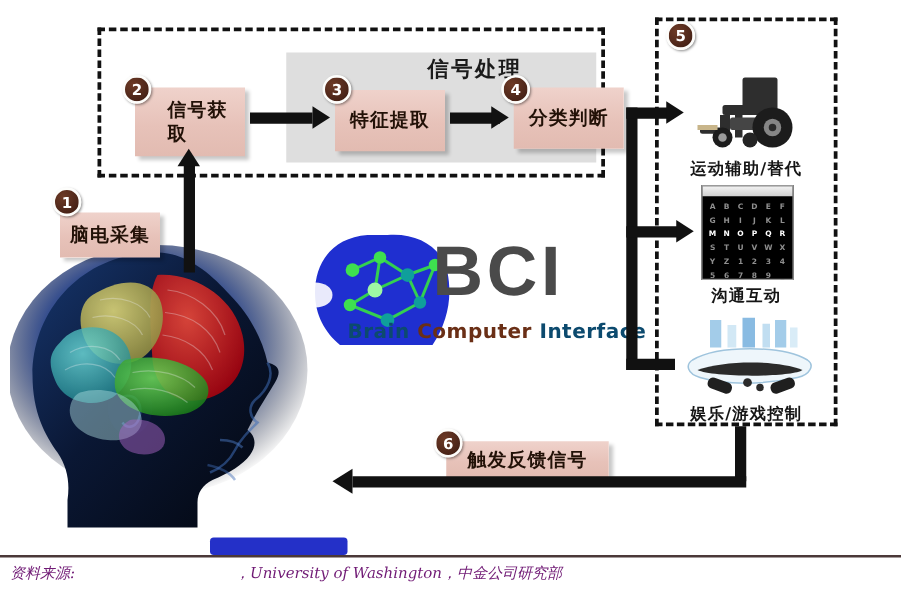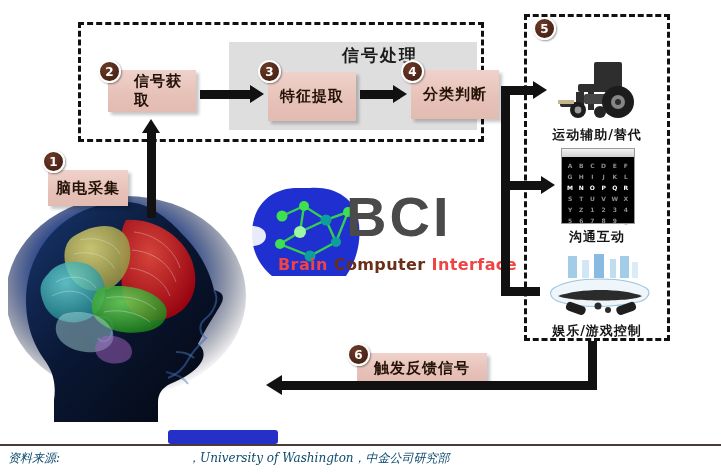--- a/index.html
+++ b/index.html
@@ -44,21 +44,21 @@
     position:absolute;
     background:linear-gradient(180deg,#efd2cb 0%,#e7c2b9 55%,#e2bbb1 100%);
     box-shadow:3px 3px 3px rgba(0,0,0,.22);
     display:flex;align-items:center;justify-content:center;
     color:#221107;
     font-family:"DejaVu Serif","Liberation Serif",serif;
     font-weight:700;
     letter-spacing:1px;
     box-sizing:border-box;
   }
-  #box-acquire{left:108px;top:70px;width:88px;height:42px;font-size:15px;padding-left:26px;}
+  #box-acquire{left:108px;top:70px;width:88px;height:55px;font-size:15px;padding-left:26px;}
   #box-feature{left:268px;top:72px;width:88px;height:49px;font-size:15px;text-align:center;}
   #box-classify{left:411px;top:70px;width:88px;height:49px;font-size:15px;}
   #box-eeg{left:48px;top:170px;width:80px;height:36px;font-size:15px;}
   #box-output{left:546px;top:28px;width:124px;height:30px;font-size:15px;}
   #box-feedback{left:357px;top:353px;width:130px;height:30px;font-size:15px;}
 
   
   .badge{
     position:absolute;
     width:19px;height:19px;border-radius:50%;
@@ -121,28 +121,28 @@
     font-size:56px;font-weight:800;color:#4a4a4a;
     font-family:Liberation Sans, sans-serif;
     letter-spacing:3px;line-height:62px;
   }
   #logo-sub{
     position:absolute;left:278px;top:255px;
     font-size:16px;font-weight:800;
     font-family:"DejaVu Sans","Liberation Sans",sans-serif;
     letter-spacing:.4px;
   }
-  #logo-sub .b{color:#ef4444;}
+  #logo-sub .b{color:#0c4a6e;}
   #logo-sub .r{color:#6a2f16;}
 
   
   #rule{position:absolute;left:0;top:444px;width:721px;height:2px;background:#4b3838;}
   #src{
     position:absolute;left:8px;top:450px;
-    font-size:12px;color:#0c4a6e;
+    font-size:12px;color:#701a75;
     font-family:"DejaVu Serif","Liberation Serif",serif;
     font-style:italic;
   }
   #src .gap{display:inline-block;width:128px;}
   #blue-blob{position:absolute;left:168px;top:430px;width:110px;height:14px;background:#2430c8;border-radius:3px;}
 </style>
 </head>
 <body>
 
 <div id="stage">

